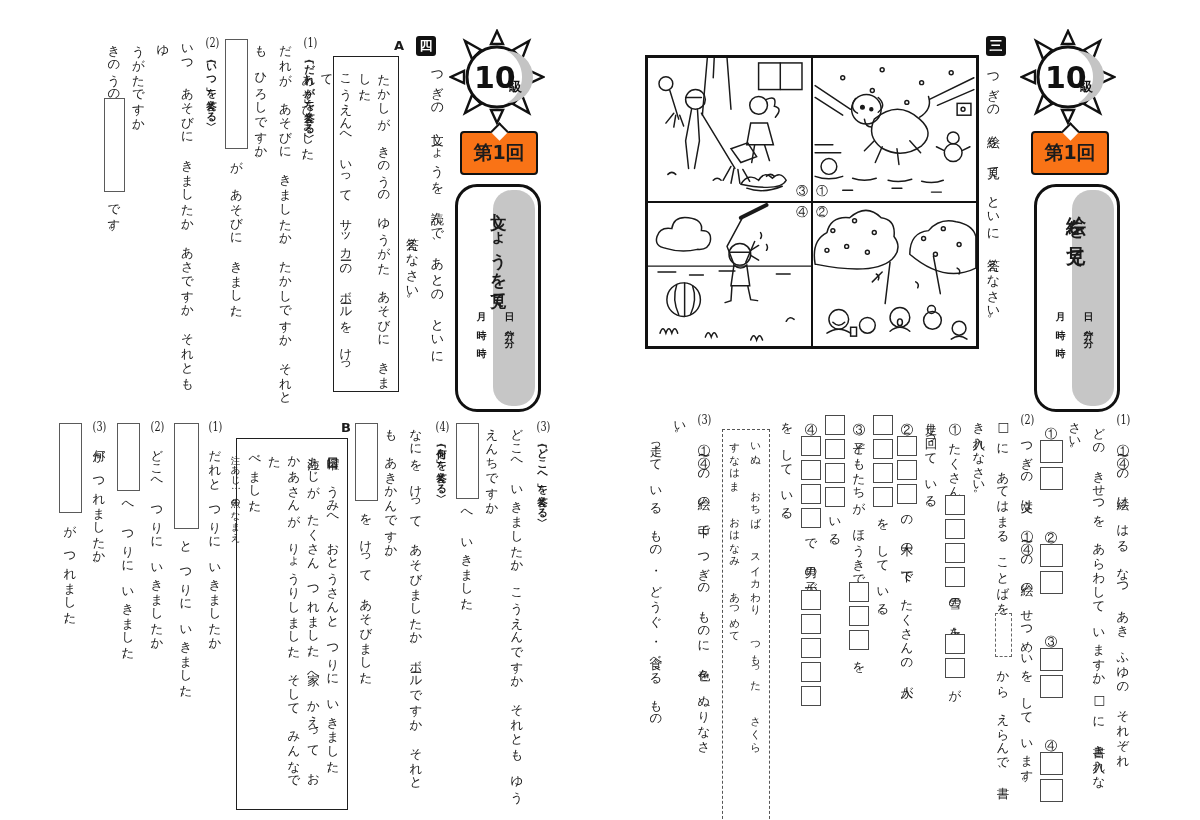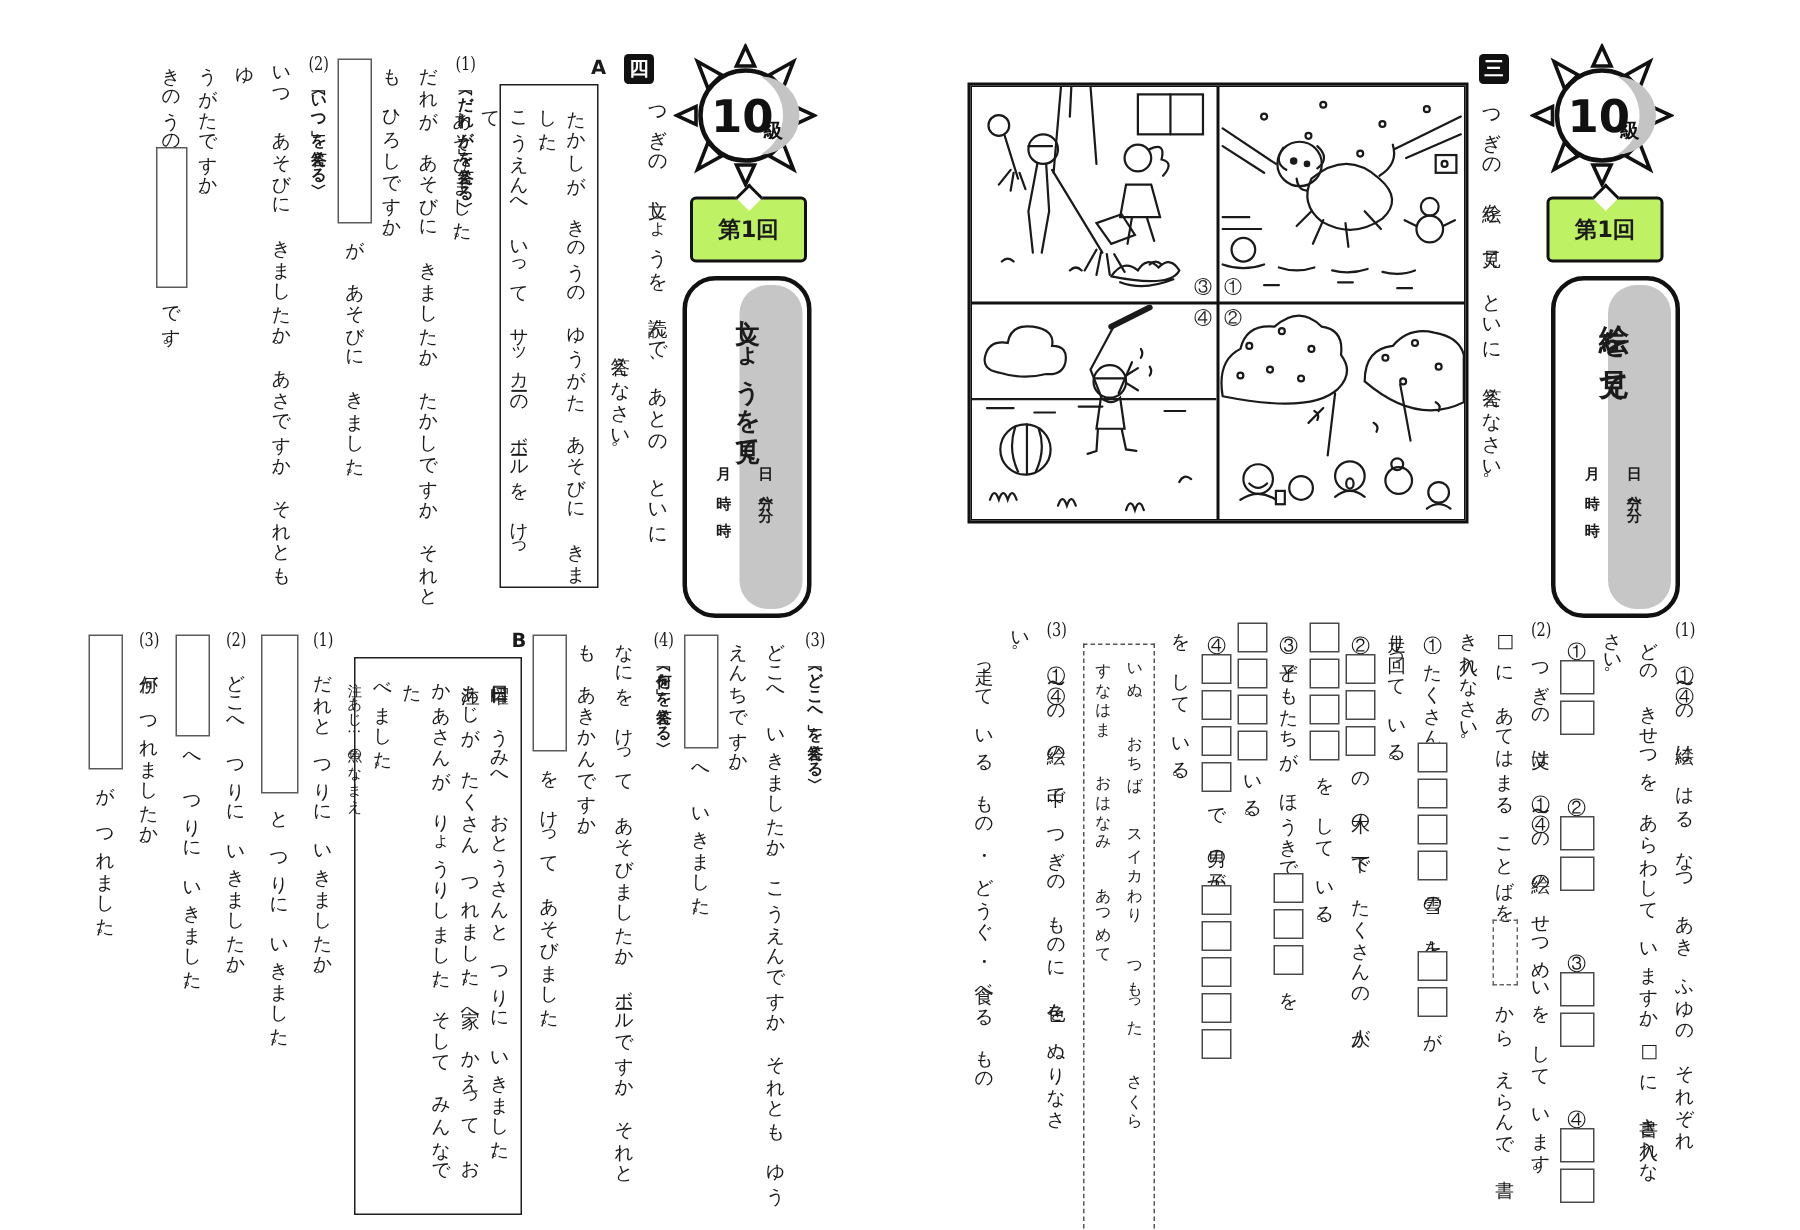--- a/index.html
+++ b/index.html
@@ -21,22 +21,22 @@
   .dashslot{display:inline-block;width:15px;height:42px;border:1.5px dashed #666;margin:5px 0;}
   
   .pbox{position:absolute;border:1.5px solid #1f1f1f;background:#fff;}
   .pbox .flow{position:absolute;left:4px;top:8px;right:4px;bottom:8px;}
   .ablabel{position:absolute;font-family:"DejaVu Sans",sans-serif;font-weight:bold;font-size:13px;}
   
   .marker{position:absolute;width:20px;height:20px;background:#111;color:#fff;font-size:13px;
           font-weight:bold;display:flex;align-items:center;justify-content:center;border-radius:3px;
           font-family:"DejaVu Sans",sans-serif;}
   .badge{position:absolute;}
-  .sign{position:absolute;width:74px;height:40px;border:2.5px solid #111;border-radius:4px;background:#bef264;
-        display:flex;align-items:center;justify-content:center;font-weight:bold;font-size:15px;
+  .sign{position:absolute;width:74px;height:40px;border:2.5px solid #111;border-radius:4px;background:#f97316;
+        display:flex;align-items:center;justify-content:center;font-weight:bold;font-size:19px;
         font-family:"DejaVu Sans",sans-serif;}
   .sign-peak{position:absolute;top:-8.5px;left:50%;margin-left:-6px;width:11px;height:11px;background:#fff;
         border-left:2.5px solid #111;border-top:2.5px solid #111;transform:rotate(45deg);}
   .pill{position:absolute;width:80px;height:222px;border:3px solid #111;border-radius:22px;background:#fff;}
   .pill-gray{position:absolute;right:3px;top:3px;bottom:3px;width:42px;background:#c6c6c6;border-radius:19px;}
   .pill-title{position:absolute;top:13px;left:50%;transform:translateX(-50%);writing-mode:vertical-rl;
         text-orientation:upright;font-family:"DejaVu Sans",sans-serif;font-weight:bold;}
   .pill-dt{position:absolute;bottom:9px;writing-mode:vertical-rl;text-orientation:upright;height:96px;
         font-family:"DejaVu Sans",sans-serif;font-weight:bold;font-size:10px;letter-spacing:4px;}
   

